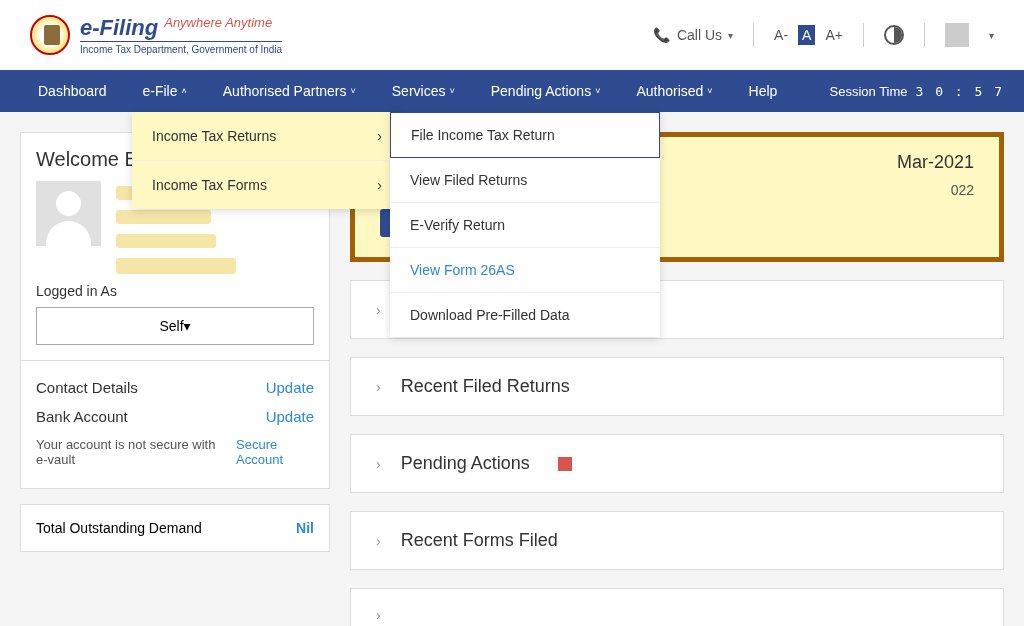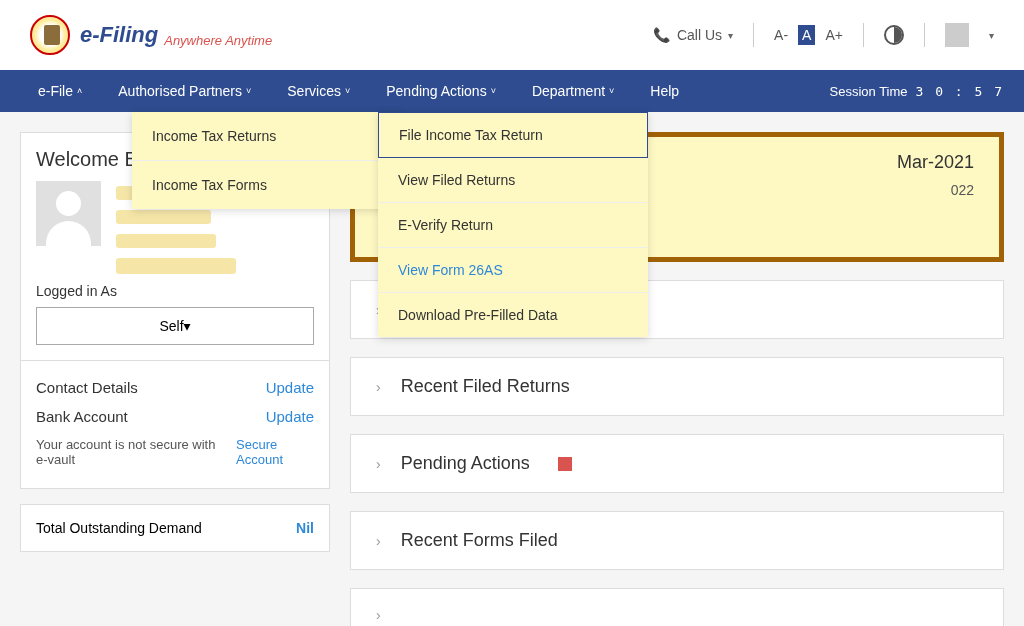--- a/index.html
+++ b/index.html
@@ -2,21 +2,21 @@
 <html><head>
 <meta charset="utf-8">
 <style>
 *{margin:0;padding:0;box-sizing:border-box;font-family:Arial,Helvetica,sans-serif}
 body{background:#f5f5f5;width:1024px;height:626px;overflow:hidden;position:relative}
 .header{background:#fff;height:70px;display:flex;align-items:center;padding:0 30px;justify-content:space-between}
 .logo-area{display:flex;align-items:center;gap:10px}
 .emblem{width:40px;height:40px;border-radius:50%;border:2px solid #c00;background:radial-gradient(circle,#fff 40%,#ffeb99 60%);position:relative}
 .emblem::after{content:"";position:absolute;top:8px;left:12px;width:16px;height:20px;background:#8a6d3b;border-radius:2px}
 .brand{display:flex;flex-direction:column}
-.brand-top{display:flex;align-items:flex-end;gap:6px}
+.brand-top{display:flex;align-items:flex-start;gap:6px}
 .efiling{color:#2e4c8f;font-size:22px;font-weight:bold;font-style:italic}
 .anywhere{color:#d9534f;font-size:13px;font-style:italic}
 .brand-sub{color:#2e4c8f;font-size:10px;border-top:1px solid #2e4c8f;padding-top:2px}
 .header-right{display:flex;align-items:center;gap:20px}
 .call-us{display:flex;align-items:center;gap:6px;color:#555;font-size:14px;cursor:pointer}
 .vdiv{width:1px;height:24px;background:#ccc}
 .font-ctrl{display:flex;gap:10px;align-items:center}
 .fbtn{font-size:14px;color:#555;cursor:pointer}
 .fbtn.active{background:#2e4c8f;color:#fff;padding:2px 4px}
 .theme-btn{width:20px;height:20px;border-radius:50%;border:2px solid #555;position:relative;cursor:pointer}
@@ -24,21 +24,21 @@
 .avatar-sm{width:24px;height:24px;background:#ccc;cursor:pointer}
 .caret{font-size:10px;color:#666}
 .navbar{background:#2e4c8f;height:42px;display:flex;align-items:center;padding:0 20px;color:#fff;font-size:14px;position:relative}
 .nav-item{padding:0 18px;cursor:pointer;height:42px;display:flex;align-items:center;gap:4px}
 .nav-caret{font-size:9px}
 .session{margin-left:auto;font-size:13px;display:flex;align-items:center;gap:8px}
 .timer{font-family:monospace;letter-spacing:2px}
 .dropdown1{position:absolute;top:42px;left:132px;background:#fef9c3;box-shadow:0 2px 8px rgba(0,0,0,0.15);width:270px;z-index:10}
 .dd-item{padding:16px 20px;font-size:14px;color:#333;cursor:pointer;display:flex;justify-content:space-between;align-items:center;border-bottom:1px solid #eee}
 .dd-item:last-child{border-bottom:none}
-.dropdown2{position:absolute;top:42px;left:378px;background:#fef9c3;box-shadow:0 2px 8px rgba(0,0,0,0.15);width:270px;z-index:10}
+.dropdown2{position:absolute;top:42px;left:390px;background:#ffffff;box-shadow:0 2px 8px rgba(0,0,0,0.15);width:270px;z-index:10}
 .dd2-item{padding:14px 20px;font-size:14px;color:#333;cursor:pointer;border-bottom:1px solid #eee}
 .dd2-item.highlighted{border:1px solid #2e4c8f}
 .dd2-item.link{color:#2e88d9}
 .dd2-item:last-child{border-bottom:none}
 .content{display:flex;padding:20px;gap:20px;margin-top:0}
 .left-col{width:310px;display:flex;flex-direction:column;gap:15px}
 .card{background:#fff;border:1px solid #ddd;padding:15px}
 .welcome{font-size:20px;color:#333;margin-bottom:10px}
 .profile-row{display:flex;gap:15px;align-items:flex-start}
 .avatar-lg{width:65px;height:65px;background:#e0e0e0;position:relative}
@@ -73,20 +73,21 @@
 <body>
 
 <div class="header">
   <div class="logo-area">
     <div class="emblem"></div>
     <div class="brand">
       <div class="brand-top">
         <span class="efiling">e-Filing</span>
         <span class="anywhere">Anywhere Anytime</span>
       </div>
+      <span class="brand-sub">Income Tax Department, Government of India</span>
     </div>
   </div>
   <div class="header-right">
     <div class="call-us">
       <span>📞</span>
       <span>Call Us</span>
       <span class="caret">▾</span>
     </div>
     <div class="vdiv"></div>
     <div class="font-ctrl">
@@ -97,37 +98,40 @@
     <div class="vdiv"></div>
     <div class="theme-btn"></div>
     <div class="vdiv"></div>
     <div class="avatar-sm"></div>
     <span class="caret">▾</span>
   </div>
 </div>
 
 <div class="navbar">
   <div class="nav-item">
+      <span>Dashboard</span>
+    </div>
+  <div class="nav-item">
       <span>e-File</span>
       <span class="nav-caret">˄</span>
     </div>
   <div class="nav-item">
       <span>Authorised Partners</span>
       <span class="nav-caret">˅</span>
     </div>
   <div class="nav-item">
       <span>Services</span>
       <span class="nav-caret">˅</span>
     </div>
   <div class="nav-item">
       <span>Pending Actions</span>
       <span class="nav-caret">˅</span>
     </div>
   <div class="nav-item">
-      <span>Department</span>
+      <span>Authorised</span>
       <span class="nav-caret">˅</span>
     </div>
   <div class="nav-item">
       <span>Help</span>
     </div>
   <div class="session">
     <span>Session Time</span>
     <span class="timer">3 0 : 5 7</span>
   </div>
 

